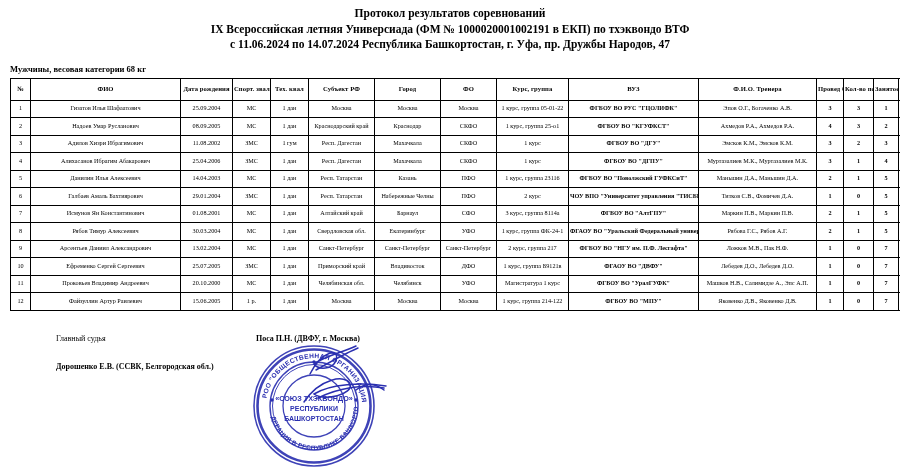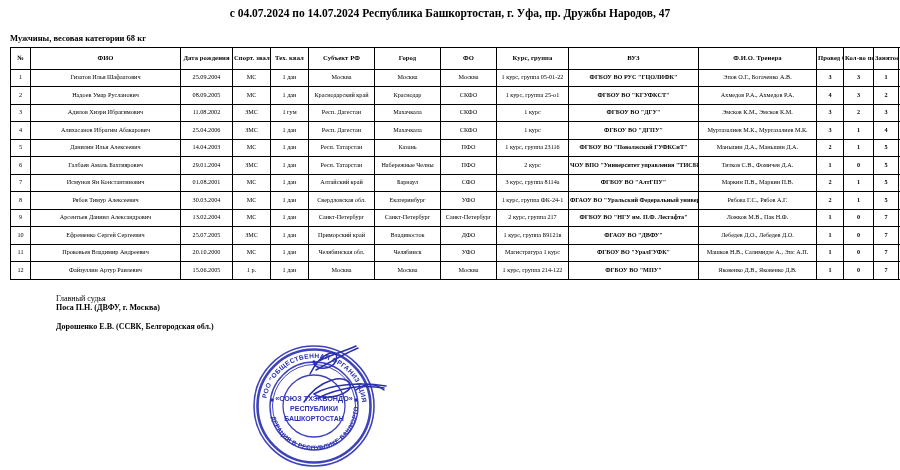--- a/index.html
+++ b/index.html
@@ -76,21 +76,21 @@
   col.c7 { width:56px; }
   col.c8 { width:72px; }
   col.c9 { width:130px; }
   col.c10 { width:118px; }
   col.c11 { width:27px; }
   col.c12 { width:30px; }
   col.c13 { width:25px; }
   col.c14 { width:29px; }
 
   .footer { position:relative; margin-top:14px; margin-left:48px; }
-  .sig-row { display:flex; height:28px; font-size:8px;flex-direction:column; }
+  .sig-row { display:flex; align-items:center; height:28px; font-size:8px; }
   .sig-label { width:200px; font-size:8px; }
   .sig-name { font-size:8px; font-weight:bold; }
 
   
   .stamp {
     position:absolute;
     left:252px; top:344px;
     width:124px; height:124px;
     pointer-events:none;
   }
@@ -102,21 +102,23 @@
     width:160px; height:90px;
     pointer-events:none;
   }
 </style>
 </head>
 <body>
 
 <div class="doc">
 
   <div class="title-block">
-    <div class="t3">с 04.07.2024 по 14.07.2024 Республика Башкортостан, г. Уфа, пр. Дружбы Народов,  47</div>
+    <div class="t1">Протокол результатов соревнований</div>
+    <div class="t2">IX Всероссийская летняя Универсиада (ФМ № 1000020001002191 в ЕКП) по тхэквондо ВТФ</div>
+    <div class="t3">с 11.06.2024 по 14.07.2024 Республика Башкортостан, г. Уфа, пр. Дружбы Народов,  47</div>
   </div>
 
   <div class="category">Мужчины, весовая категории 68 кг</div>
 
   <table class="results">
     <colgroup>
       <col class="c0">
         <col class="c1">
         <col class="c2">
         <col class="c3">

